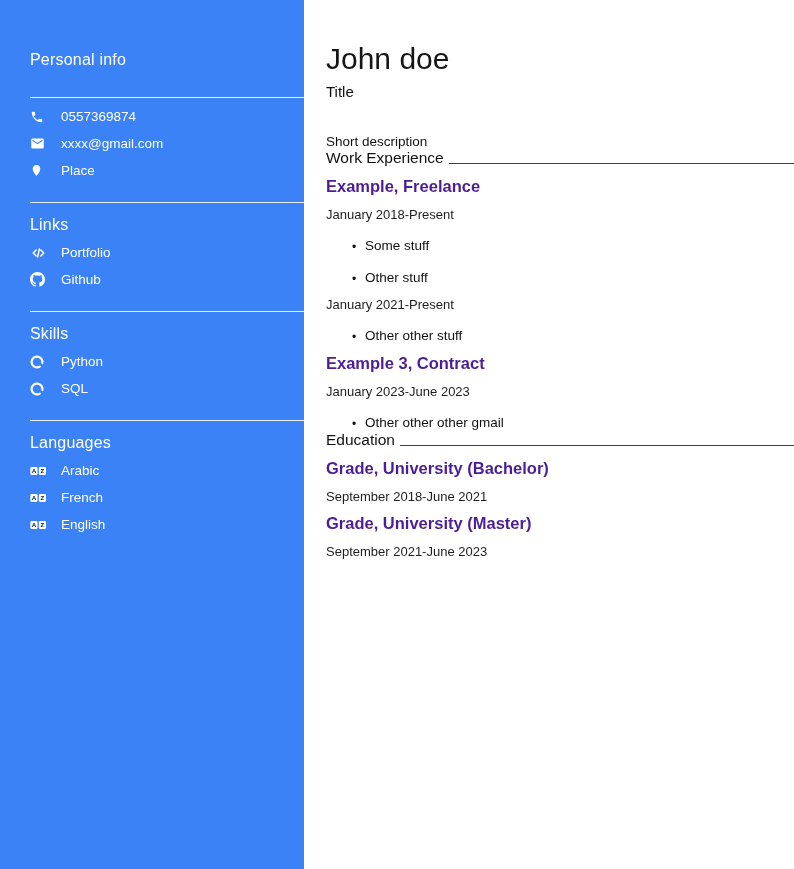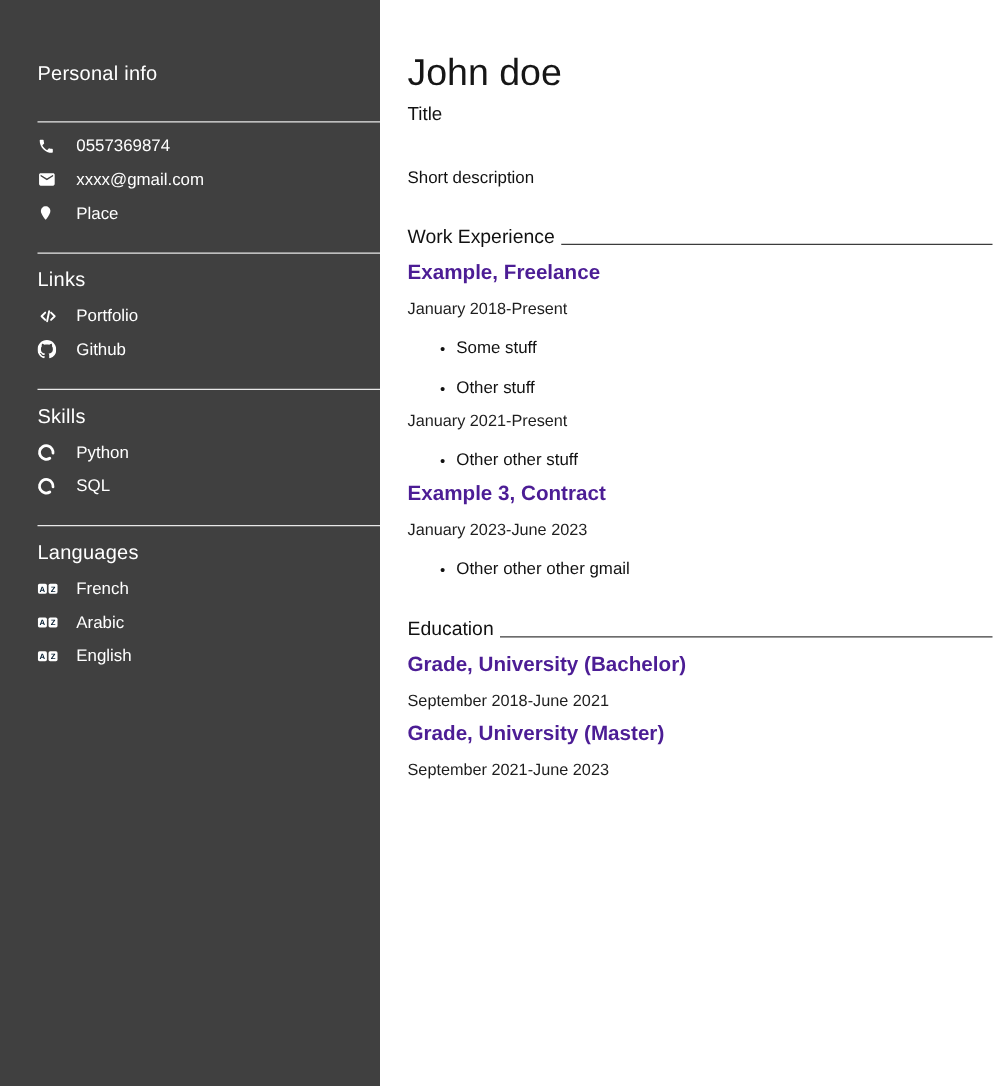--- a/index.html
+++ b/index.html
@@ -4,21 +4,21 @@
 <style>
   html,body{margin:0;padding:0;}
   body{
     width:794px;height:869px;position:relative;overflow:hidden;
     background:#ffffff;color:#111;
     font-family:"Liberation Sans", sans-serif;
   }
   
   .sidebar{
     position:absolute;left:0;top:0;width:304px;height:869px;
-    background:#404040;color:#fff;box-sizing:border-box;
+    background:#3b82f6;color:#fff;box-sizing:border-box;
     padding-top:50px;
   }
   .side-heading{
     font-size:16px;font-weight:400;line-height:19px;
     margin:12px 0 0 30px;letter-spacing:.2px;
   }
   .side-heading.first{margin-top:0;}
   .side-divider{
     border:none;height:0;border-top:1px solid rgba(255,255,255,.88);
     margin:18px 0 0 30px;
@@ -35,21 +35,21 @@
   .side-item .lbl{margin-left:13px;}
   
   .main{
     position:absolute;left:304px;top:0;right:0;bottom:0;
     box-sizing:border-box;padding:42px 0 0 22px;
   }
   .name{font-size:30px;font-weight:400;line-height:33px;margin:0;color:#161616;}
   .job-title{font-size:15px;margin:8px 0 0;}
   .short-description{font-size:13.5px;margin:34px 0 0;}
   .section-heading-row{
-    display:flex;align-items:flex-end;margin-top:32px;
+    display:flex;align-items:flex-end;
   }
   .section-heading{font-size:15.5px;line-height:18px;white-space:nowrap;}
   .heading-line{
     flex:1 1 auto;border-bottom:1px solid #3C3C3C;margin:0 0 3px 5px;
   }
   .entry-title{font-size:16.5px;font-weight:bold;line-height:19px;margin:10px 0 0;color:#4c1d95;}
   .entry-date{font-size:13px;line-height:15px;margin:11px 0 0;color:#1e1e1e;}
   ul.bullets{list-style:none;margin:0;padding:0 0 0 26px;font-size:13.5px;}
   ul.bullets li{position:relative;margin-top:16px;line-height:16px;padding-left:13px;}
   ul.bullets li::before{content:"\2022";position:absolute;left:0;top:1px;font-size:12px;}
@@ -136,32 +136,32 @@
   <div class="side-items" id="languages-items">
       <div class="side-item">
         <span class="icon">
           <svg width="17" height="12" viewBox="0 0 26 18">
             <rect x="0.5" y="3" width="11" height="12" rx="2" fill="#fff"></rect>
             <text x="6" y="12.5" font-size="9.5" font-weight="bold" text-anchor="middle" fill="#041B2E" font-family="Liberation Sans, sans-serif">A</text>
             <rect x="13.5" y="3" width="11" height="12" rx="2" fill="#fff"></rect>
             <text x="19" y="12.5" font-size="9.5" font-weight="bold" text-anchor="middle" fill="#041B2E" font-family="Liberation Sans, sans-serif">Z</text>
           </svg>
         </span>
-        <span class="lbl">French</span>
+        <span class="lbl">Arabic</span>
       </div>
       <div class="side-item">
         <span class="icon">
           <svg width="17" height="12" viewBox="0 0 26 18">
             <rect x="0.5" y="3" width="11" height="12" rx="2" fill="#fff"></rect>
             <text x="6" y="12.5" font-size="9.5" font-weight="bold" text-anchor="middle" fill="#041B2E" font-family="Liberation Sans, sans-serif">A</text>
             <rect x="13.5" y="3" width="11" height="12" rx="2" fill="#fff"></rect>
             <text x="19" y="12.5" font-size="9.5" font-weight="bold" text-anchor="middle" fill="#041B2E" font-family="Liberation Sans, sans-serif">Z</text>
           </svg>
         </span>
-        <span class="lbl">Arabic</span>
+        <span class="lbl">French</span>
       </div>
       <div class="side-item">
         <span class="icon">
           <svg width="17" height="12" viewBox="0 0 26 18">
             <rect x="0.5" y="3" width="11" height="12" rx="2" fill="#fff"></rect>
             <text x="6" y="12.5" font-size="9.5" font-weight="bold" text-anchor="middle" fill="#041B2E" font-family="Liberation Sans, sans-serif">A</text>
             <rect x="13.5" y="3" width="11" height="12" rx="2" fill="#fff"></rect>
             <text x="19" y="12.5" font-size="9.5" font-weight="bold" text-anchor="middle" fill="#041B2E" font-family="Liberation Sans, sans-serif">Z</text>
           </svg>
         </span>

